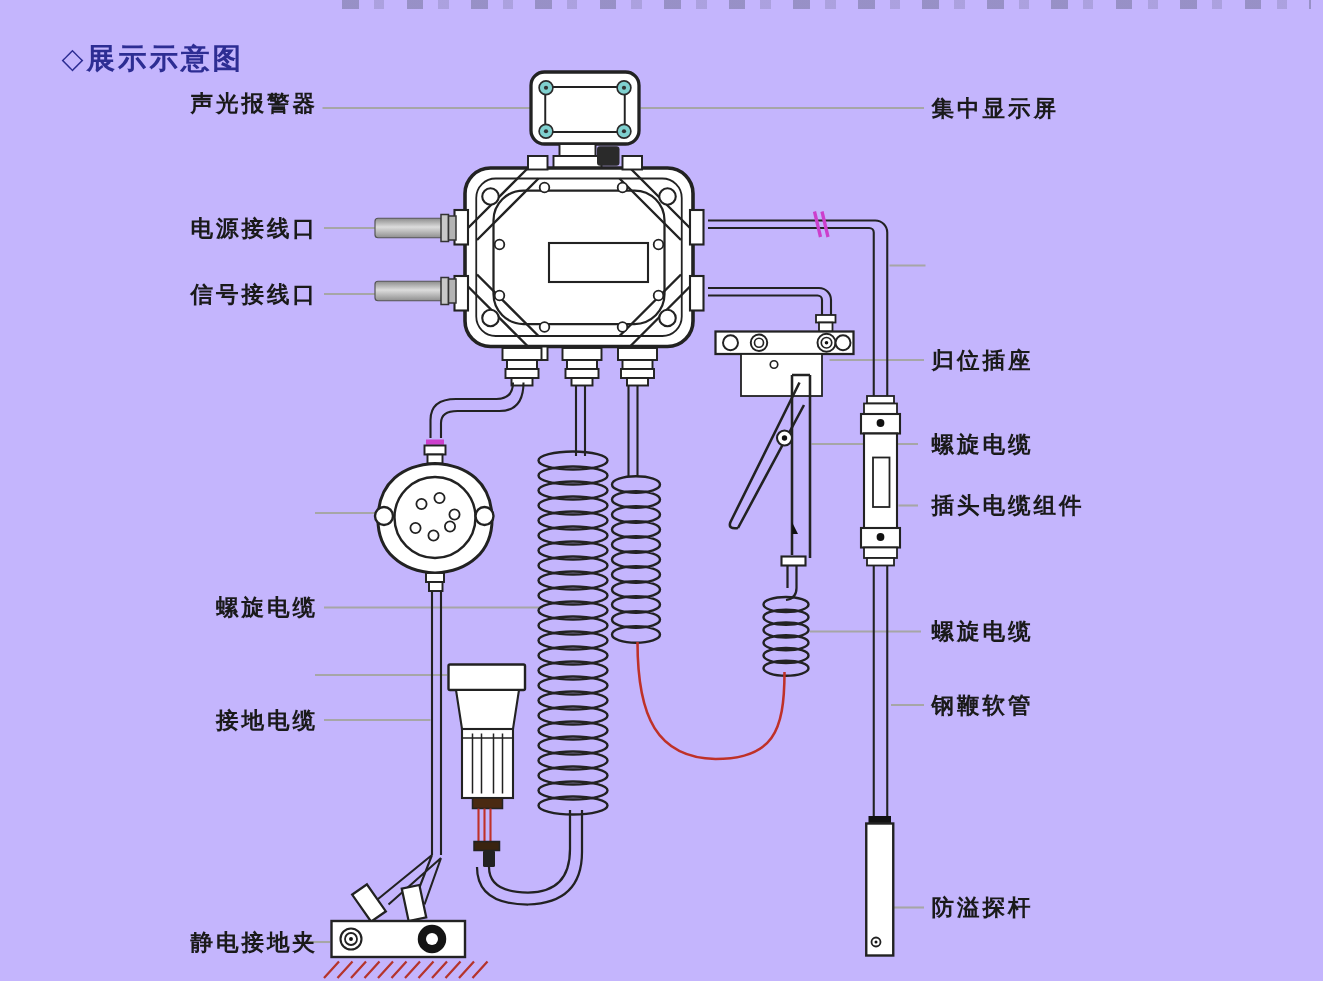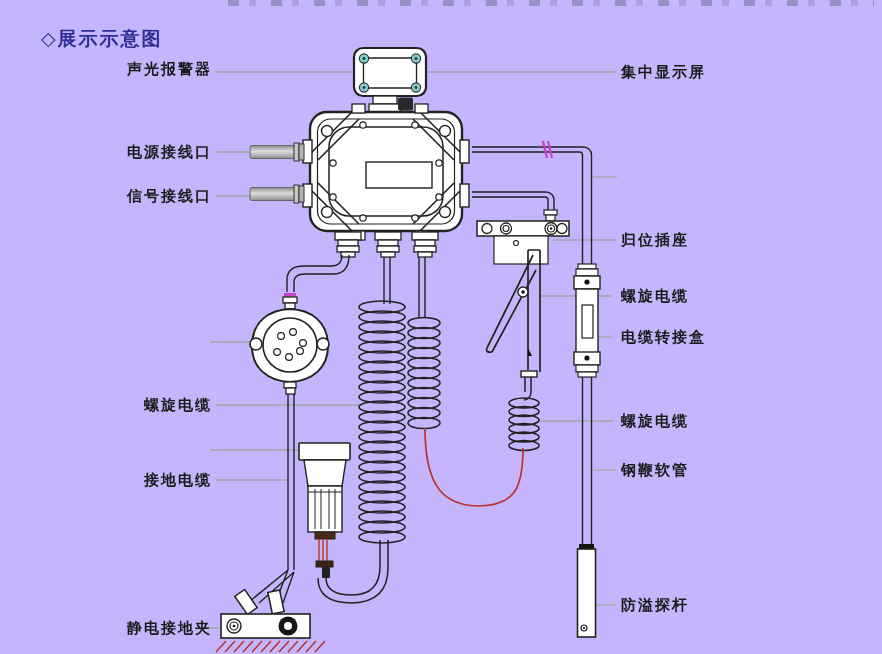--- a/index.html
+++ b/index.html
@@ -311,18 +311,18 @@
   <div class="lbl left" style="top:59px">声光报警器</div>
   <div class="lbl left" style="top:186px">信号接线口</div>
   <div class="lbl left" style="top:142px">电源接线口</div>
   <div class="lbl left" style="top:395px">螺旋电缆</div>
   <div class="lbl left" style="top:470px">接地电缆</div>
   <div class="lbl left" style="top:618px">静电接地夹</div>
 
   <div class="lbl right" style="top:62px">集中显示屏</div>
   <div class="lbl right" style="top:230px">归位插座</div>
   <div class="lbl right" style="top:286px">螺旋电缆</div>
-  <div class="lbl right" style="top:327px">电缆转接盒</div>
+  <div class="lbl right" style="top:327px">插头电缆组件</div>
   <div class="lbl right" style="top:411px">螺旋电缆</div>
   <div class="lbl right" style="top:460px">钢鞭软管</div>
   <div class="lbl right" style="top:595px">防溢探杆</div>
 
 </div>
 
 </body></html>

